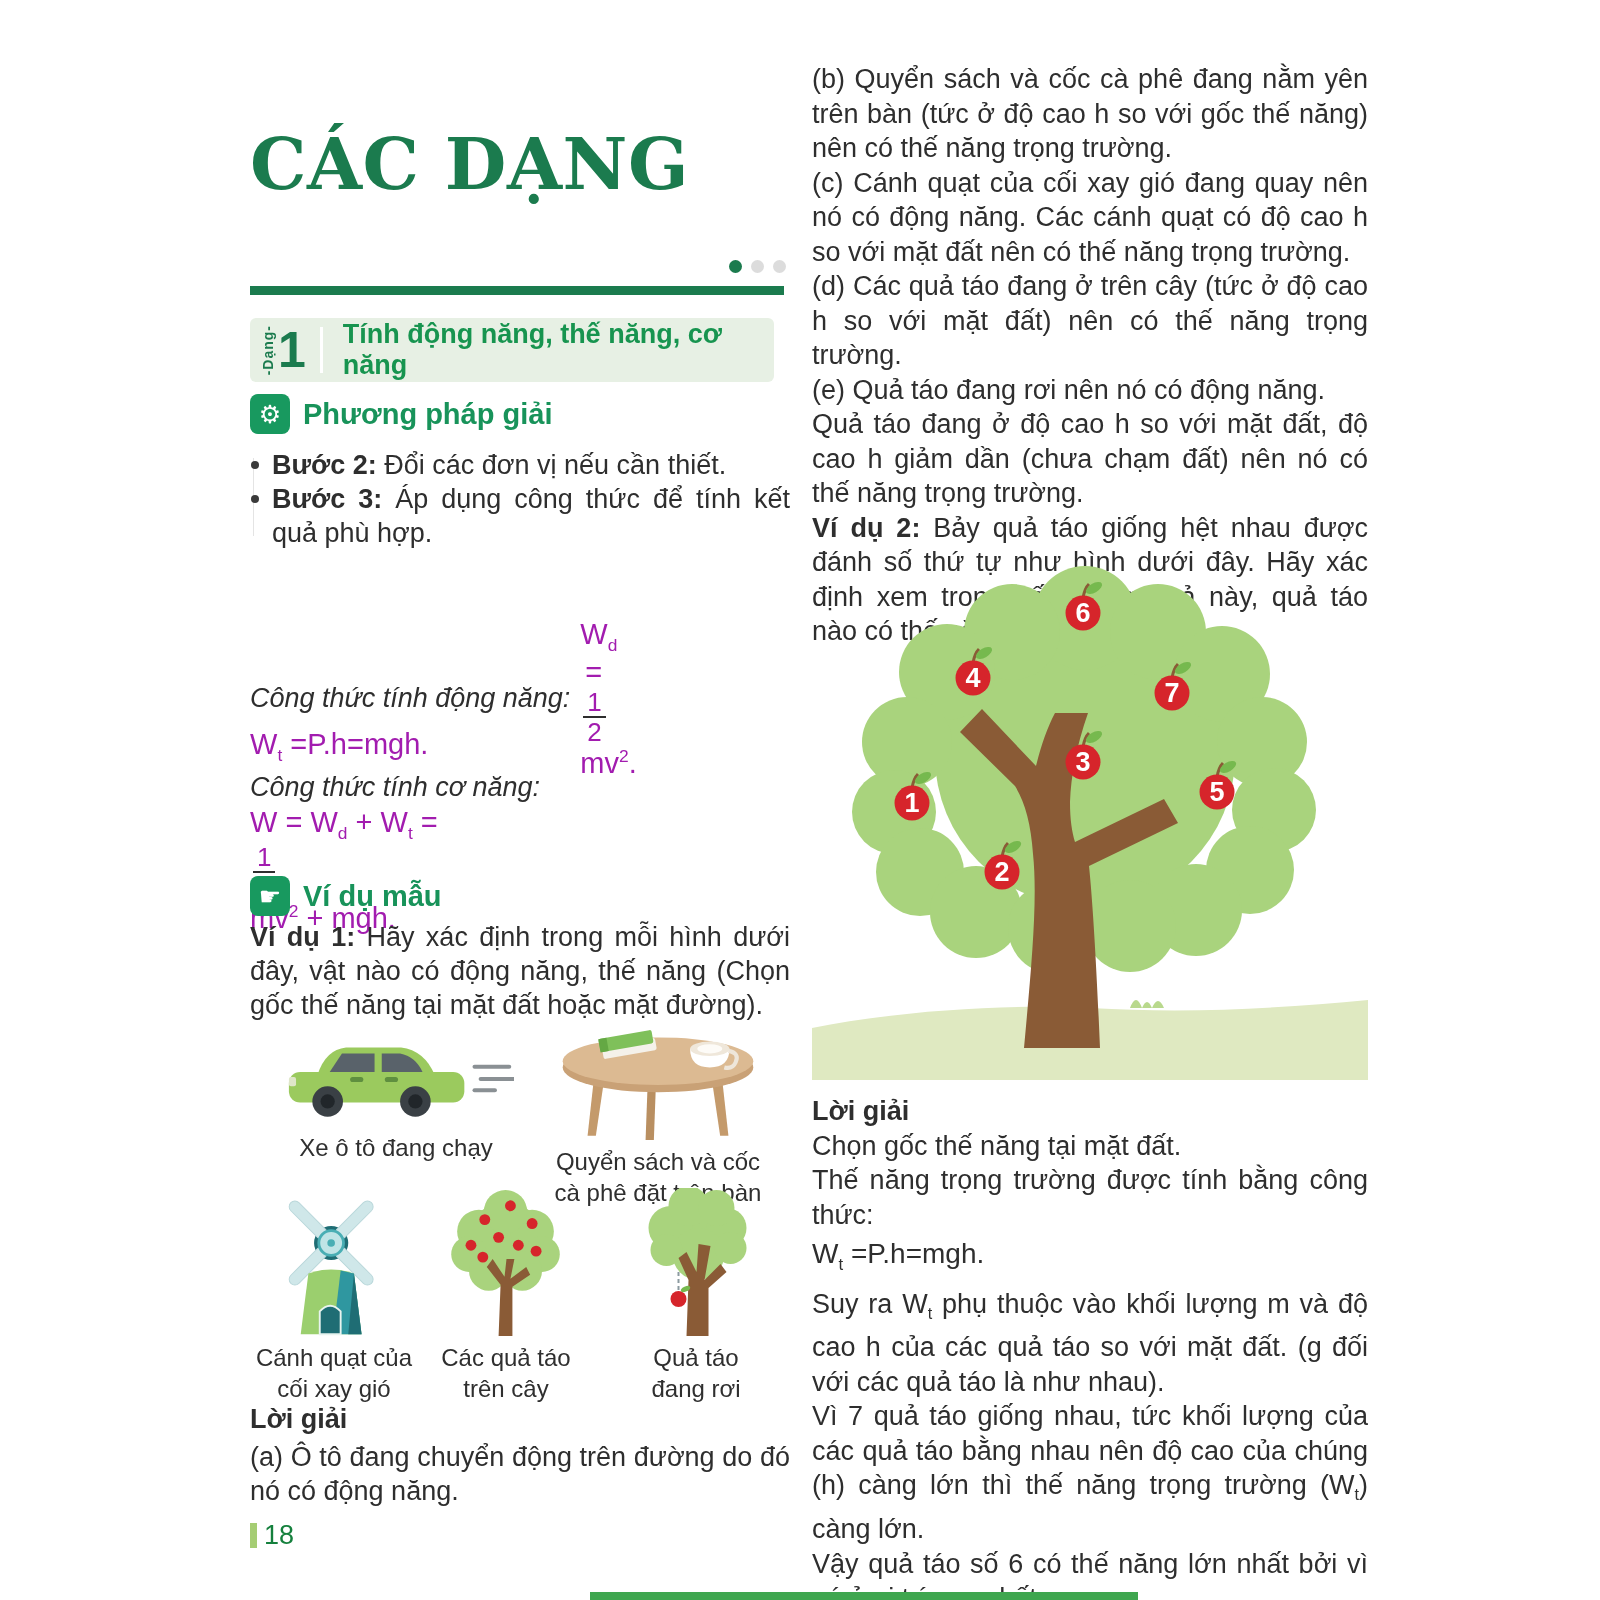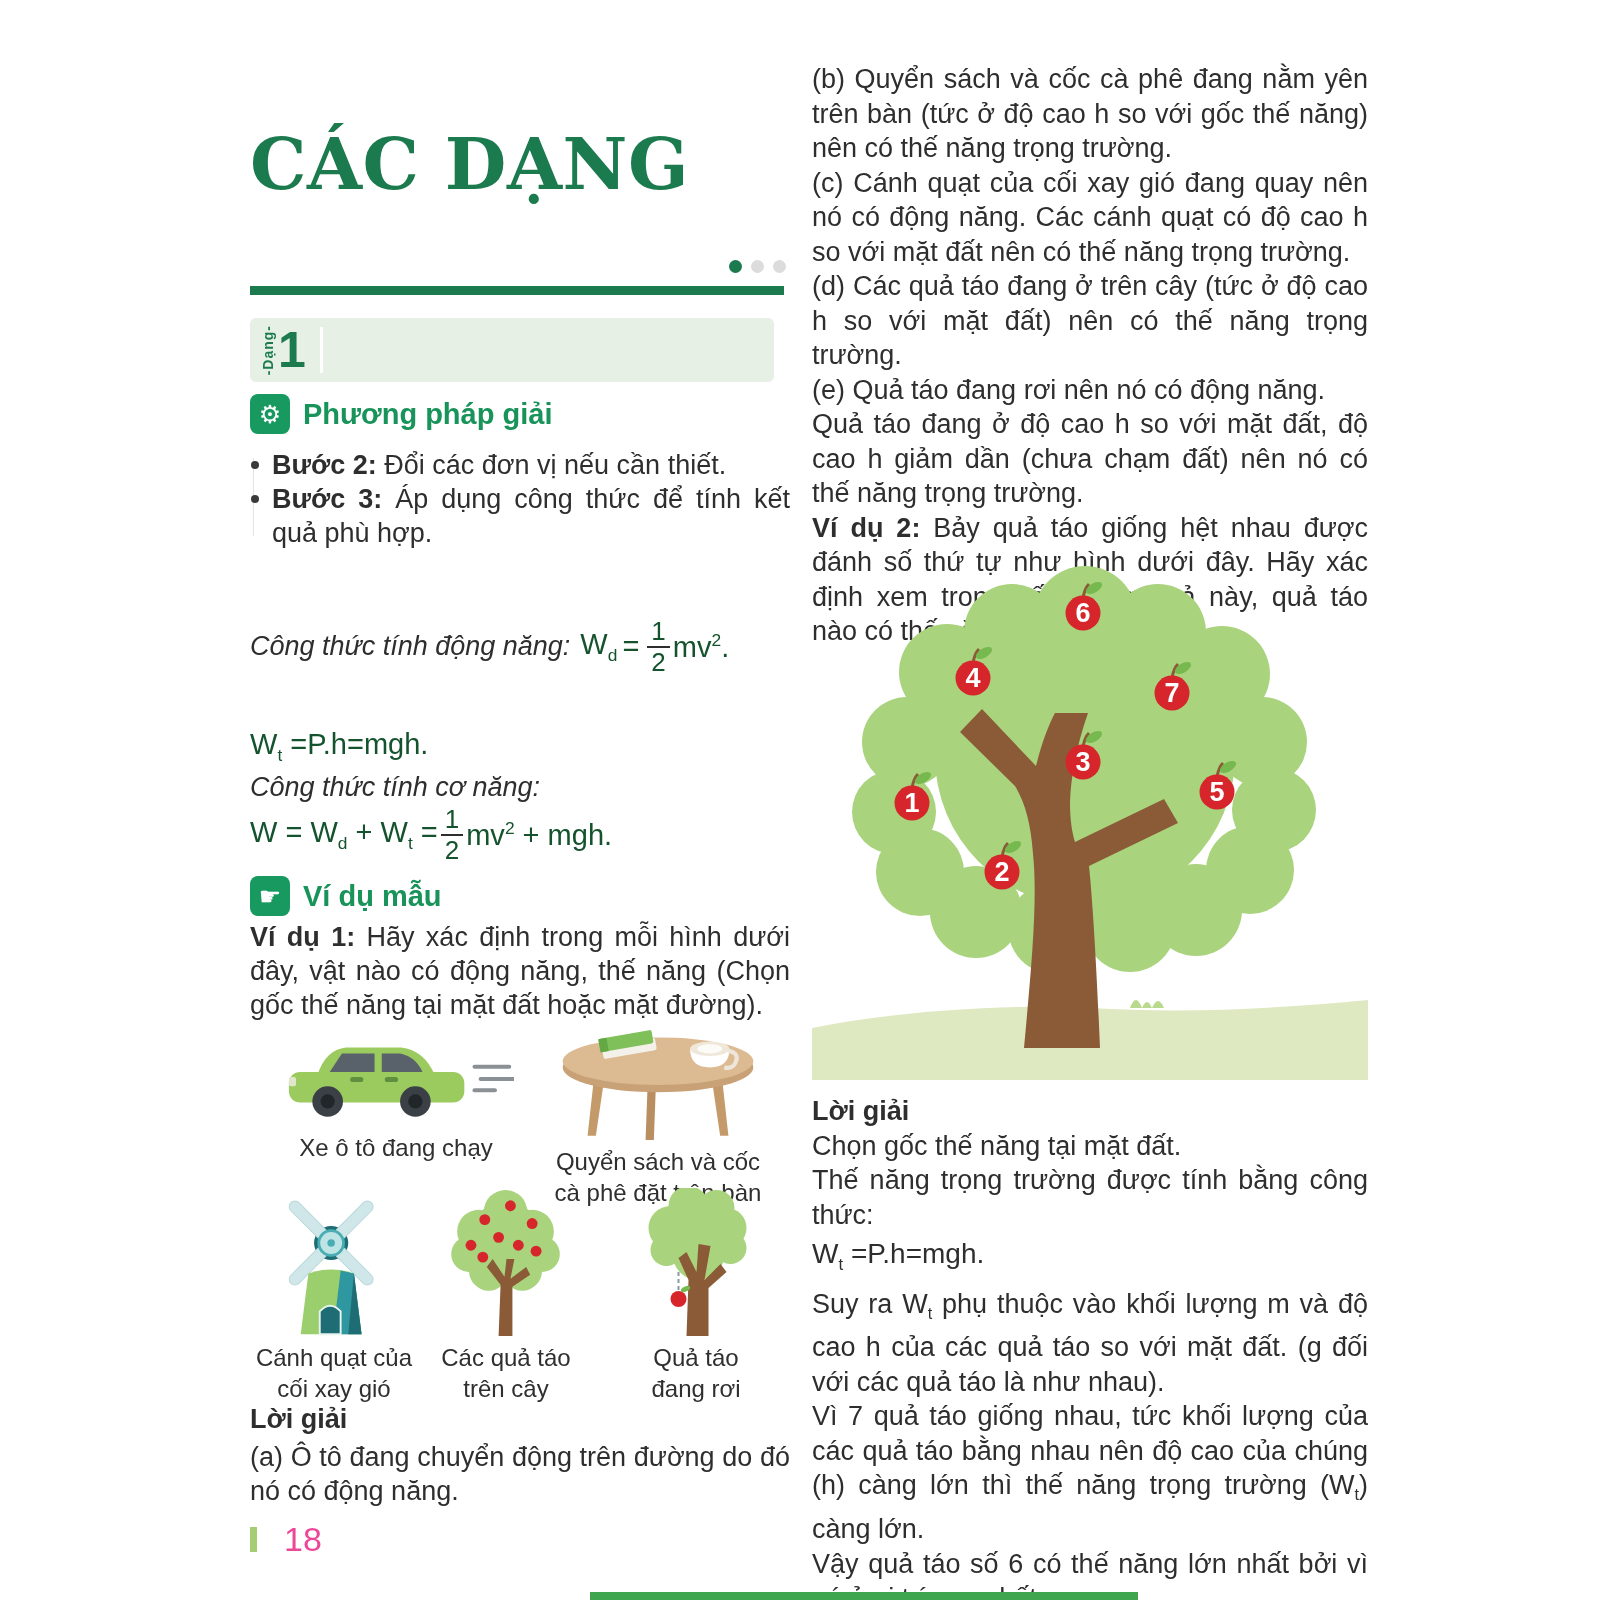--- a/index.html
+++ b/index.html
@@ -36,21 +36,21 @@
 
   
   .steps{top:448px;list-style:none;margin:0;padding:0;}
   .steps::before{content:"";position:absolute;left:3px;top:10px;bottom:14px;width:1px;background:#e4e4e4;}
   .steps li{position:relative;padding-left:22px;font-size:27px;line-height:34px;text-align:justify;}
   .steps li::before{content:"";position:absolute;left:1px;top:13px;width:8px;height:8px;
     border-radius:50%;background:#3a3a3a;}
 
   .body-t{font-size:27px;line-height:34px;text-align:justify;margin:0;}
   .flabel{font-style:italic;font-size:27px;color:#2e2e2e;}
-  .fx{display:inline-flex;align-items:center;font-size:29px;color:#14532d;}
+  .fx{display:inline-flex;align-items:flex-start;font-size:29px;color:#a21caf;flex-direction:column;}
   .fx sub{font-size:60%;} .fx sup{font-size:60%;}
   .frac{display:inline-block;text-align:center;line-height:1.02;font-size:26px;margin:0 3px;vertical-align:middle;}
   .frac .top{display:block;border-bottom:2px solid #2e2e2e;padding:0 4px 1px;}
   .frac .bot{display:block;padding-top:1px;}
   .frow{display:flex;align-items:center;gap:10px;}
 
   
   .figrow{position:absolute;}
   .fig{position:absolute;text-align:center;}
   .cap{font-size:24px;line-height:31px;text-align:center;color:#2f2f2f;}
@@ -60,21 +60,21 @@
   
   .rtext{top:62px;}
   .rtext p{font-size:27px;line-height:34.5px;text-align:justify;margin:0;}
   .sol2{top:1094px;}
   .sol2 p{font-size:27px;line-height:34.5px;text-align:justify;margin:0;}
   .sol2 .formula-line{font-size:28px;line-height:44px;}
   .sol2 sub{font-size:60%;}
 
   .pagenum{position:absolute;left:250px;top:1520px;display:flex;align-items:center;gap:7px;}
   .page-tick{width:7px;height:25px;background:#a5cd73;}
-  .pagenum span.num{font-size:34px;color:#ec4899;margin-left:20px;}
+  .pagenum span.num{font-size:27px;color:#15803d;}
 
   .bottom-strip{position:absolute;left:590px;top:1592px;width:548px;height:8px;background:#3fa64f;}
 </style>
 </head>
 <body>
 
 <div class="page">
 
   <div class="col-left">
 
@@ -86,20 +86,21 @@
       <span class="dot dot-on"></span>
       <span class="dot dot-off"></span>
       <span class="dot dot-off"></span>
     </div>
     <div class="abs rule"></div>
 
     <div class="abs dang-box">
       <span class="dang-vert">-Dạng-</span>
       <span class="dang-num">1</span>
       <span class="dang-div"></span>
+      <span class="dang-title">Tính động năng, thế năng, cơ năng</span>
     </div>
 
     <div class="abs sec-head" style="top:394px;">
       <span class="sec-icon">
           <span>⚙</span>
         </span>
       <span class="sec-title">Phương pháp giải</span>
     </div>
 
     <ul class="abs steps">

